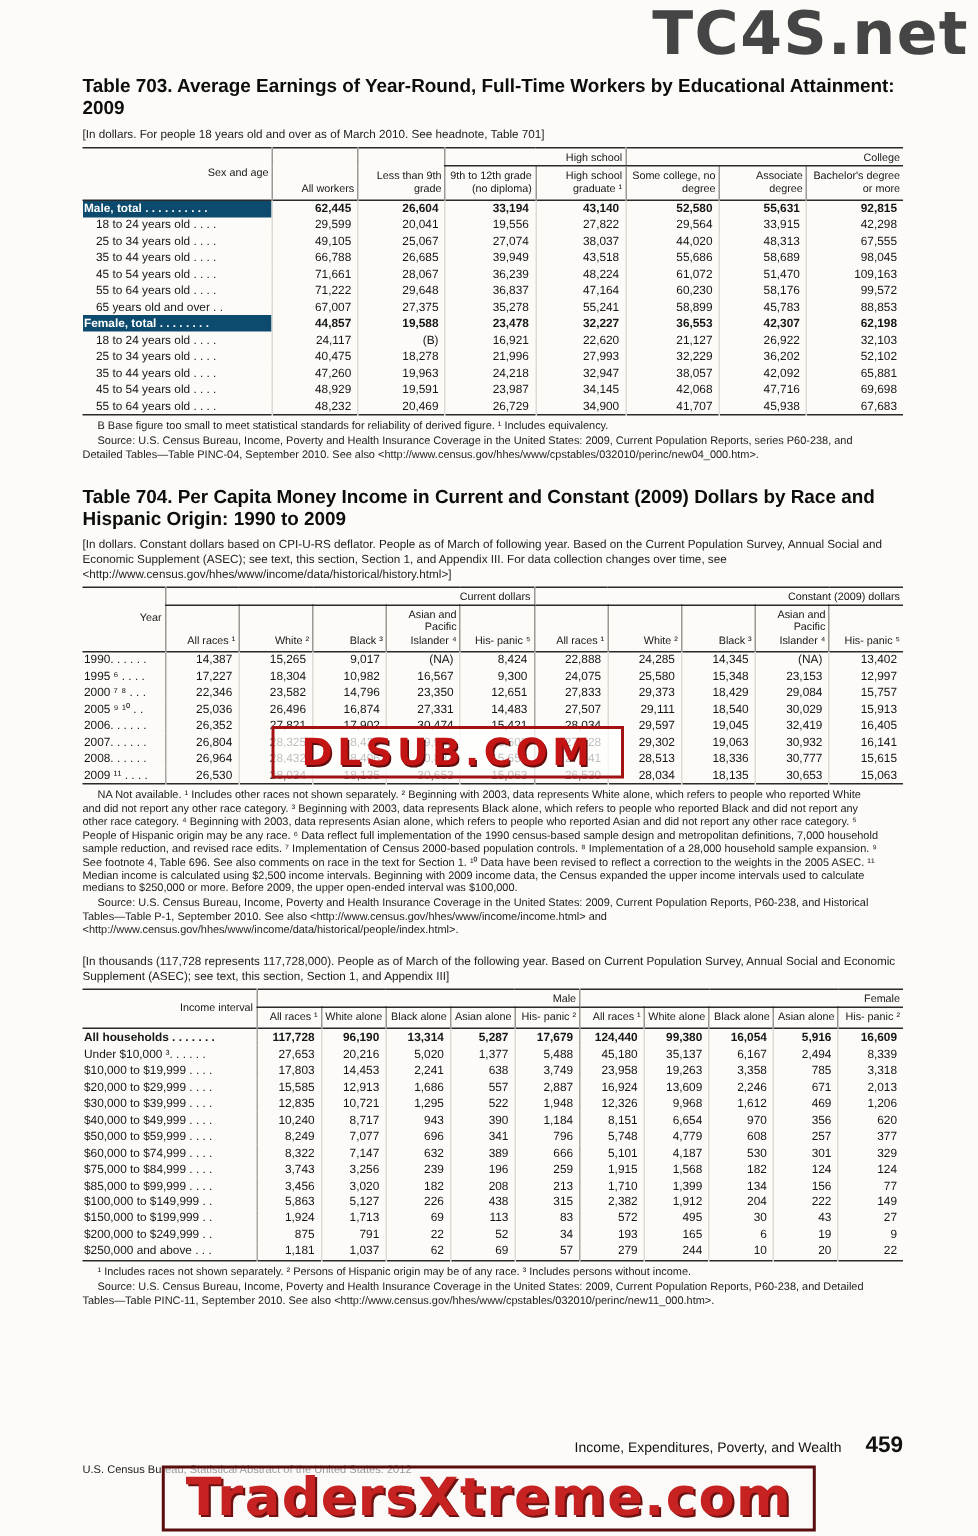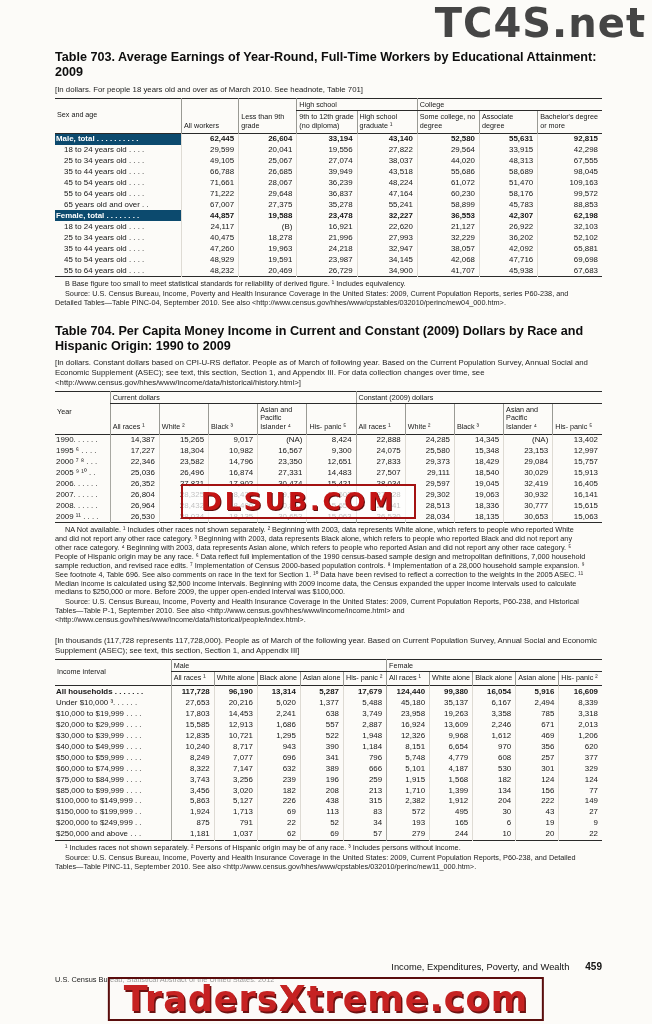--- a/index.html
+++ b/index.html
@@ -18,35 +18,35 @@
     font-family:"DejaVu Sans",sans-serif}
   
   .sec{margin-bottom:11px;position:relative}
   .title{font-size:12.6px;font-weight:bold;line-height:1.22;margin:16px 0 4px 0;color:#0d0d0d}
   .intro{font-size:7.8px;line-height:1.24;margin:0 0 4px 0;color:#1c1c1c}
   .note{font-size:7.3px;line-height:1.22;margin:1px 16px 0 0;text-indent:10px;color:#1c1c1c}
   
   table{width:100%;border-collapse:collapse;border-top:1.5px solid #2a2a2a;border-bottom:1px solid #2a2a2a;
     margin-bottom:3px;table-layout:fixed}
   thead{border-bottom:1px solid #2a2a2a}
-  th{font-weight:normal;font-size:7.2px;line-height:1.12;text-align:left;vertical-align:bottom;
+  th{font-weight:normal;font-size:7.2px;line-height:1.12;text-align:right;vertical-align:bottom;
     padding:2px 2px 3px;border-left:0.6px solid #9a9a94;overflow:hidden}
   th.first{border-left:none;vertical-align:middle}
   th.grp{border-bottom:0.8px solid #2a2a2a;padding-bottom:1px}
   td{font-size:7.9px;line-height:1.26;padding:0.5px 4px 0.5px 2px;text-align:right;white-space:nowrap;
     overflow:hidden;border-left:0.5px solid #dedbd4}
   td.lab{text-align:left;border-left:none;padding-left:1px}
   td.ind{padding-left:9px}
   td.hl{background:#0c4a6e;color:#fff;font-weight:bold}
   tr.bold td{font-weight:bold}
   .t704 td:nth-child(2),.t704 td:nth-child(7),
   .t705 td:nth-child(2),.t705 td:nth-child(7){border-left:0.8px solid #a8a8a2}
   
   .footer{position:absolute;right:50px;bottom:52px;font-size:9.3px;color:#111}
-  .footer .pg{font-weight:bold;margin-left:16px;font-size:10px}
+  .footer .pg{font-weight:bold;margin-left:16px;font-size:15px}
   .footer2{position:absolute;left:55px;bottom:40px;font-size:7.4px;color:#222}
 </style>
 </head>
 <body>
 
 <div class="page">
 
   <div class="wm-top">TC4S.net</div>
 
   <div class="content">

